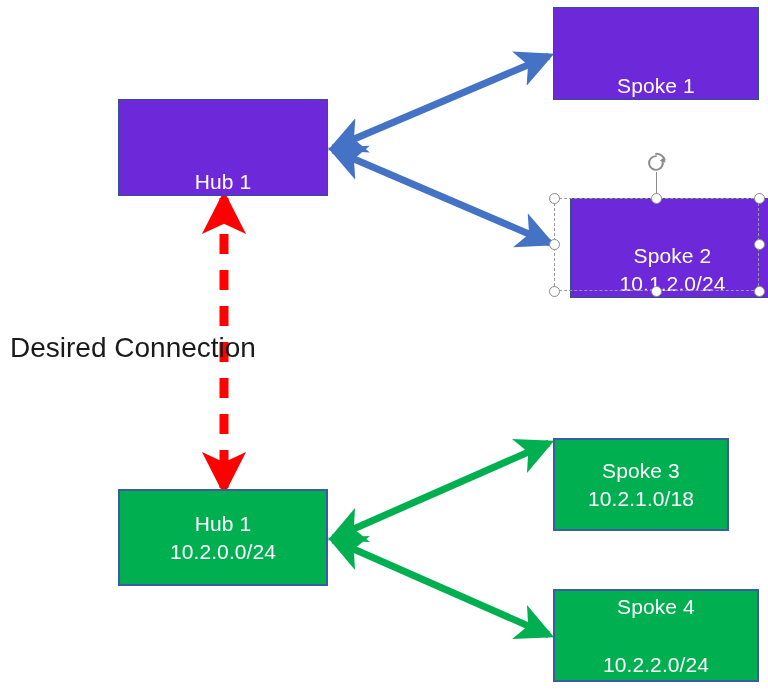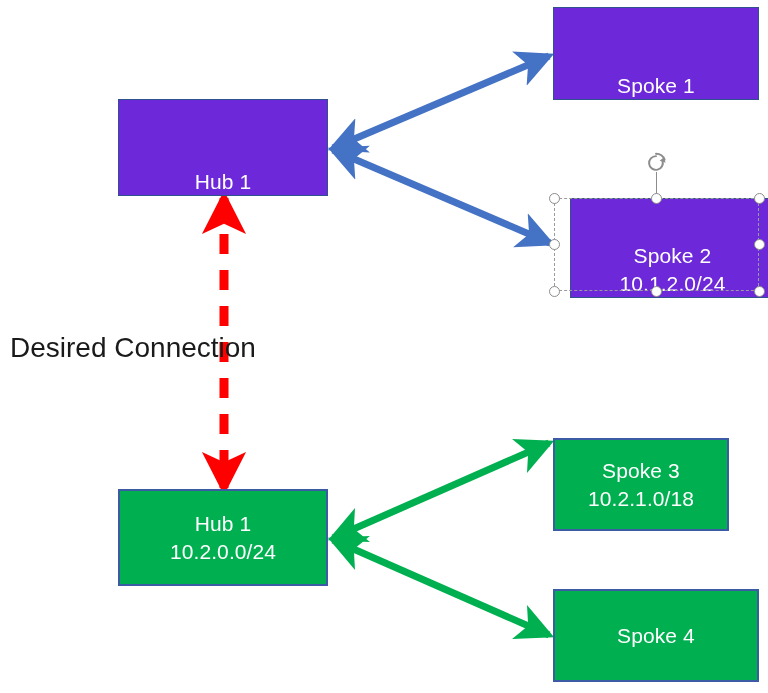--- a/index.html
+++ b/index.html
@@ -151,20 +151,21 @@
     <span class="line2">10.2.0.0/24</span>
   </div>
 
   <div class="node node-green" style="left:553px; top:394px; width:176px; height:93px;margin-top:44px;">
     <span class="line1">Spoke 3</span>
     <span class="line2">10.2.1.0/18</span>
   </div>
 
   <div class="node node-green" style="left:553px; top:589px; width:206px; height:93px;gap:31px;">
     <span class="line1">Spoke 4</span>
+    <span class="line2">10.2.2.0/24</span>
   </div>
 
   <div class="selection-frame" style="left:554px; top:198px; width:205px; height:93px;"></div>
 
   <div class="rotate-stem" style="left:656px; top:172px; height:26px;"></div>
 
   <div class="rotate-handle" style="left:656px; top:163px;">
     <svg viewBox="0 0 24 24" width="22" height="22" xmlns="http://www.w3.org/2000/svg">
       <path d="M12 4.5 a7.5 7.5 0 1 0 7.0 4.9" fill="none" stroke="#8c8c8c" stroke-width="2.1" stroke-linecap="round"></path>
       <path d="M12 2.0 a10 10 0 0 1 9.4 6.6" fill="none" stroke="#8c8c8c" stroke-width="2.1" stroke-linecap="round"></path>

